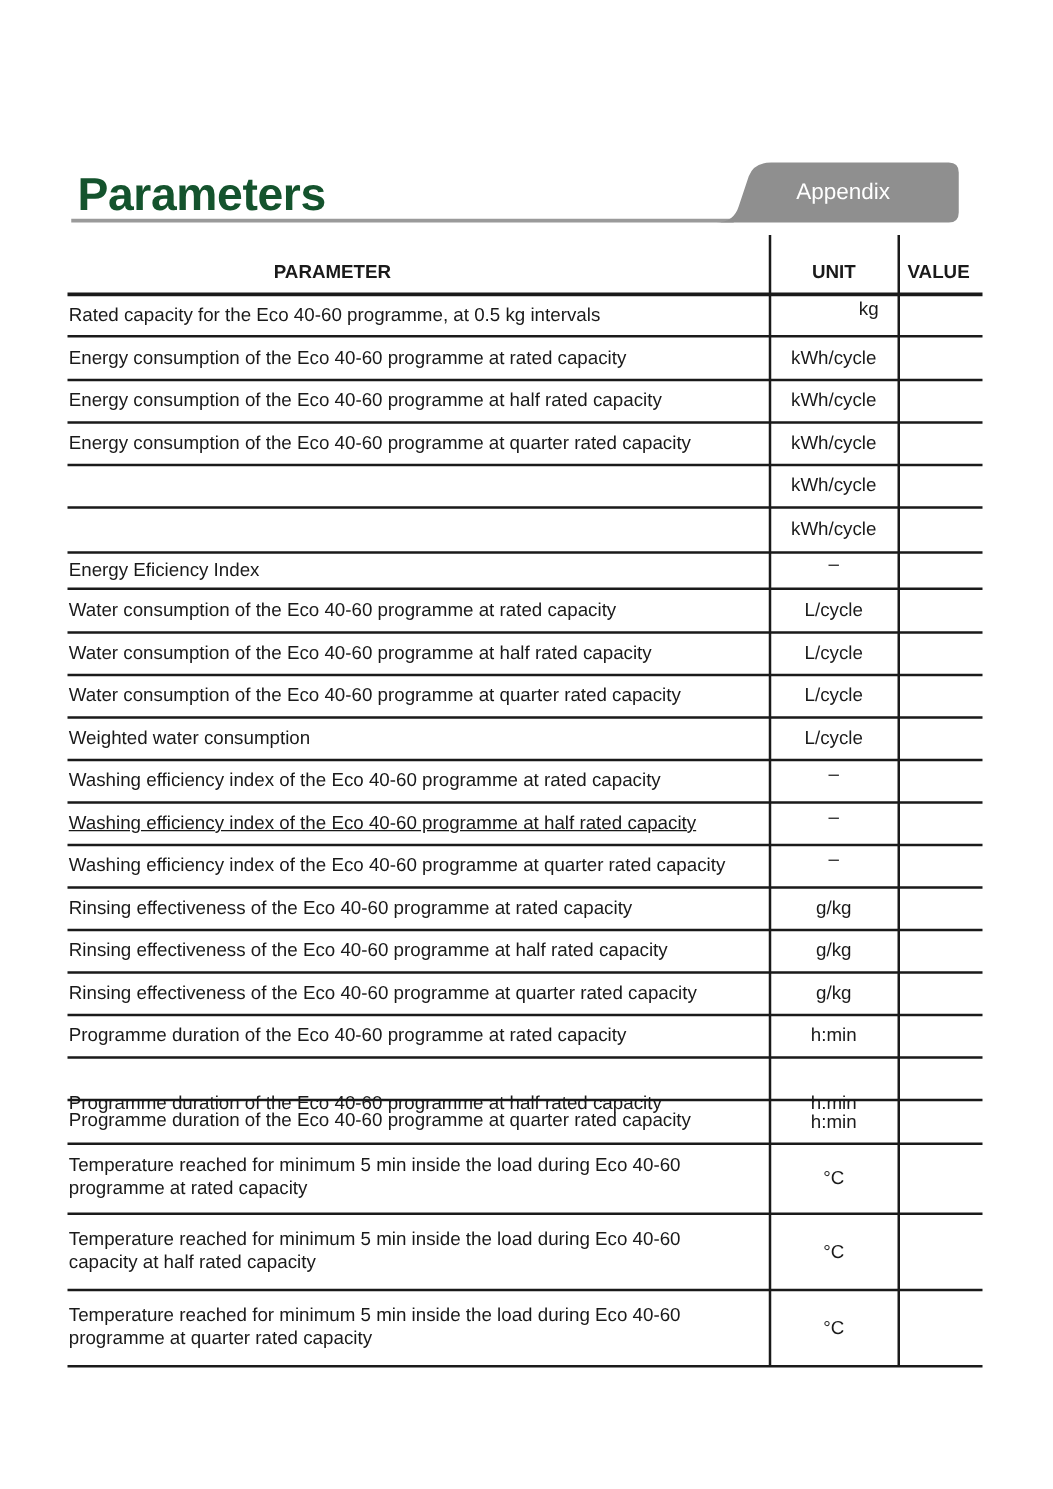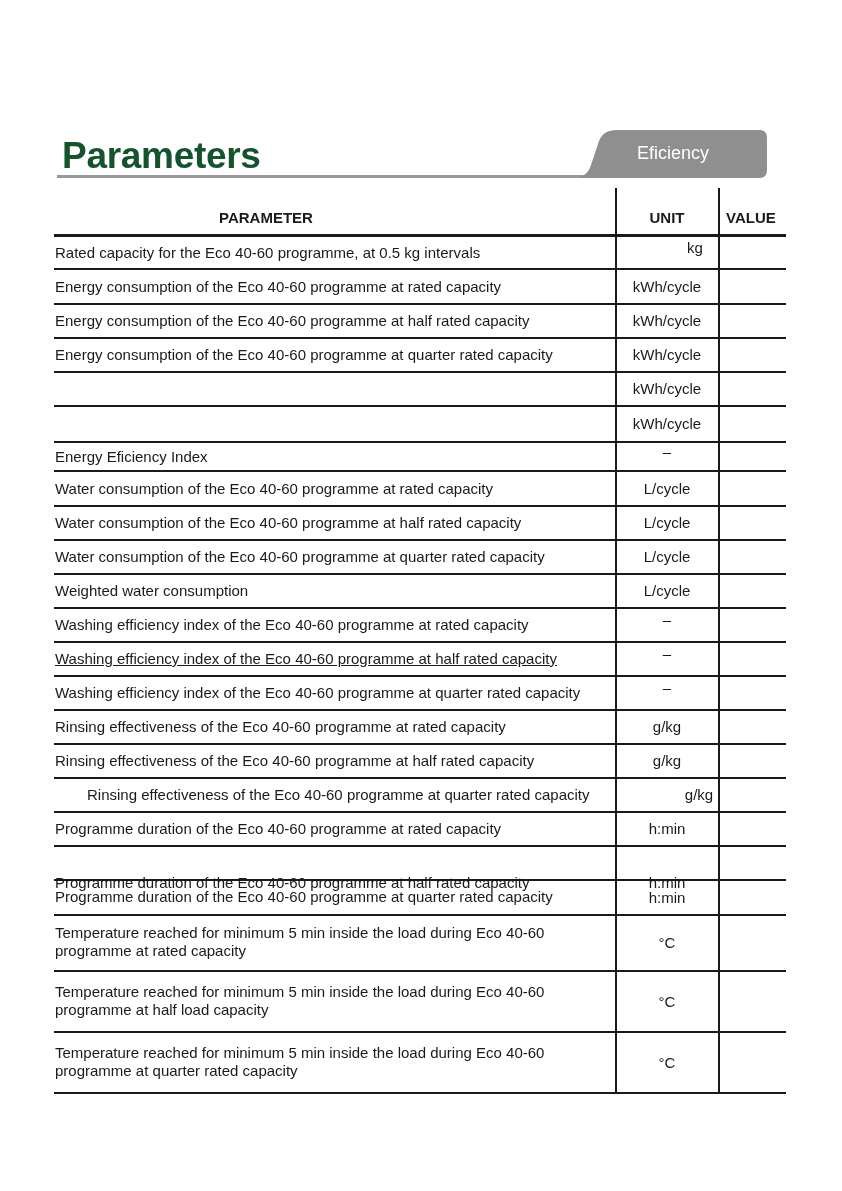--- a/index.html
+++ b/index.html
@@ -25,21 +25,21 @@
 </head>
 <body>
 
 <div class="header">
   <div class="title">Parameters</div>
   <div class="rule"></div>
   <div class="tab">
     <svg width="195" height="50" viewBox="0 0 195 50">
       <path d="M0 49 Q14 49 18 36 L26 12 Q30 1 44 1 L186 1 Q194 1 194 9 L194 41 Q194 49 186 49 Z" fill="#8f8f8f"></path>
     </svg>
-    <span class="tab-label">Eficiency</span>
+    <span class="tab-label">Appendix</span>
   </div>
 </div>
 
 <div class="table" id="tbl" style="height:905px;">
   <div class="vline" style="left:561px;height:904px;"></div>
   <div class="vline" style="left:664px;height:904px;"></div>
 
   <div class="hdr" style="left:165px;top:21px;">PARAMETER</div>
   <div class="hdr" style="left:563px;width:100px;text-align:center;top:21px;">UNIT</div>
   <div class="hdr" style="left:672px;top:21px;">VALUE</div>
@@ -162,21 +162,21 @@
     </div>
     <div class="hline" style="top: 555px;"></div>
     <div class="row" style="top: 556px; height: 34px;">
       <div class="p" style="top: 8px;">
         <div>Rinsing effectiveness of the Eco 40-60 programme at half rated capacity</div>
       </div>
       <div class="u" style="top: 8px;">g/kg</div>
       <div style="position: absolute; left: 666px; width: 66px; top: 2px; height: 30px;"></div>
     </div>
     <div class="hline" style="top: 589px;"></div>
-    <div class="row" style="top: 590px; height: 44px; margin-left: 32px;">
+    <div class="row" style="top: 590px; height: 44px;">
       <div class="p" style="top: 8px;">
         <div>Rinsing effectiveness of the Eco 40-60 programme at quarter rated capacity</div>
       </div>
       <div class="u" style="top: 8px;">g/kg</div>
       <div style="position: absolute; left: 666px; width: 66px; top: 2px; height: 30px;"></div>
     </div>
     <div class="hline" style="top: 623px;"></div>
     <div class="row" style="top: 624px; height: 34px;">
       <div class="p" style="top: 8px;">
         <div>Programme duration of the Eco 40-60 programme at rated capacity</div>
@@ -206,21 +206,21 @@
         <div>Temperature reached for minimum 5 min inside the load during Eco 40-60</div>
         <div>programme at rated capacity</div>
       </div>
       <div class="u" style="top: 19px;">°C</div>
       <div style="position: absolute; left: 666px; width: 66px; top: 2px; height: 52px;"></div>
     </div>
     <div class="hline" style="top: 782px;"></div>
     <div class="row" style="top: 783px; height: 61px;">
       <div class="p" style="top: 11.5px;">
         <div>Temperature reached for minimum 5 min inside the load during Eco 40-60</div>
-        <div>programme at half load capacity</div>
+        <div>capacity at half rated capacity</div>
       </div>
       <div class="u" style="top: 21.5px;">°C</div>
       <div style="position: absolute; left: 666px; width: 66px; top: 2px; height: 57px;"></div>
     </div>
     <div class="hline" style="top: 843px;"></div>
     <div class="row" style="top: 844px; height: 61px;">
       <div class="p" style="top: 11.5px;">
         <div>Temperature reached for minimum 5 min inside the load during Eco 40-60</div>
         <div>programme at quarter rated capacity</div>
       </div>

